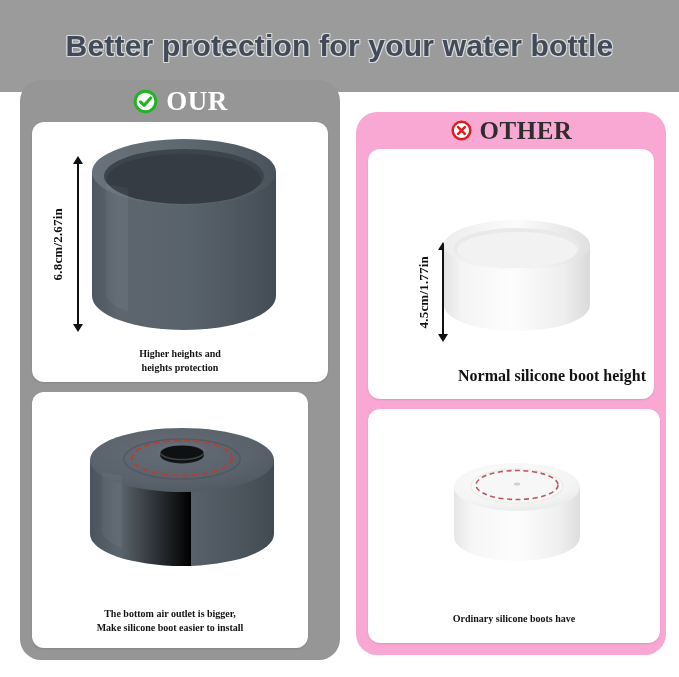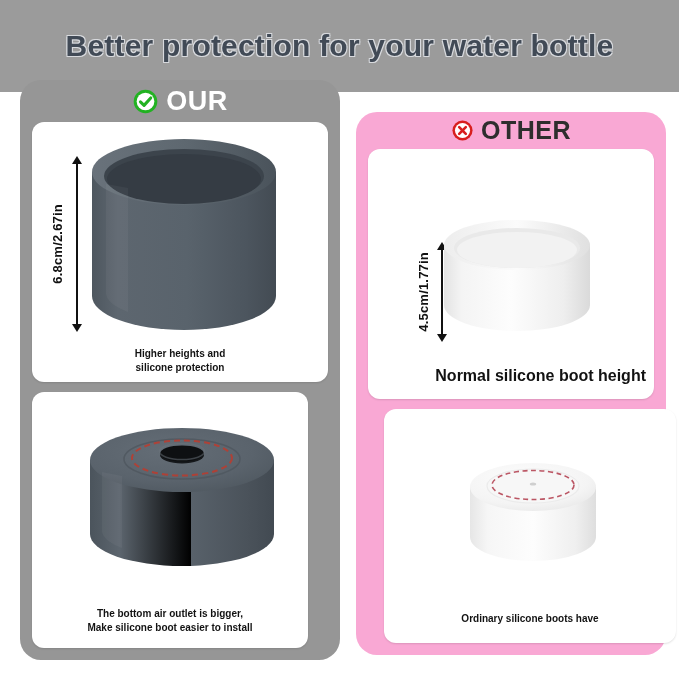--- a/index.html
+++ b/index.html
@@ -22,21 +22,21 @@
     color:#414a56;
     text-shadow:
        1px  1px 0 #d8dade,
       -1px -1px 0 #d8dade,
        1px -1px 0 #d8dade,
       -1px  1px 0 #d8dade;
     white-space:nowrap;
   }
 
   
-  .col{position:absolute;border-radius:21px;}
+  .col{position:absolute;border-radius:21px;font-family:Liberation Serif, serif;}
   .col-our{
     left:20px;top:80px;width:320px;height:580px;
     background:#969696;
   }
   .col-other{
     left:356px;top:112px;width:310px;height:543px;
     background:#f9a8d4;
   }
 
   .col-head{
@@ -52,21 +52,21 @@
   .badge-other{width:23px;height:23px;}
 
   
   .card{
     position:absolute;background:#ffffff;border-radius:12px;
     box-shadow:0 1px 2px rgba(0,0,0,.12);
   }
   .card-our-1{left:12px;top:42px;width:296px;height:260px;}
   .card-our-2{left:12px;top:312px;width:276px;height:256px;}
   .card-other-1{left:12px;top:37px;width:286px;height:250px;}
-  .card-other-2{left:28px;top:297px;width:292px;height:234px;}
+  .card-other-2{left:12px;top:297px;width:292px;height:234px;}
 
   .caption{
     position:absolute;left:0;right:0;bottom:10px;
     text-align:center;color:#121212;
     font-size:10px;font-weight:700;line-height:1.35;
     padding:0 8px;box-sizing:border-box;
   }
   .caption.single{font-size:16px;text-align:right;}
 
   .stage{position:absolute;left:0;top:0;right:0;bottom:0;}
@@ -145,21 +145,21 @@
         <ellipse cx="152" cy="36" rx="92" ry="33" fill="url(#gDarkRim)"></ellipse>
 
         <ellipse cx="152" cy="40" rx="80" ry="27" fill="#3c444c"></ellipse>
         <ellipse cx="152" cy="43" rx="77" ry="25" fill="#353c44"></ellipse>
 
         <path d="M74 48 L74 158 A88 30 0 0 0 96 176 L96 52 Z" fill="#ffffff" opacity="0.045"></path>
       </svg>
 
       <div class="caption" style="bottom:8px;">
         <div>Higher heights and</div>
-        <div>silicone protection</div>
+        <div>heights protection</div>
       </div>
     </div>
   </div>
 
   <div class="card card-our-2">
     <div class="stage">
       <svg width="296" height="200" viewBox="0 0 296 200" style="position:absolute;left:0;top:10px;">
         <defs>
           <linearGradient id="gDarkBody2" x1="0" y1="0" x2="1" y2="0">
             <stop offset="0%" stop-color="#4b545c"></stop>

